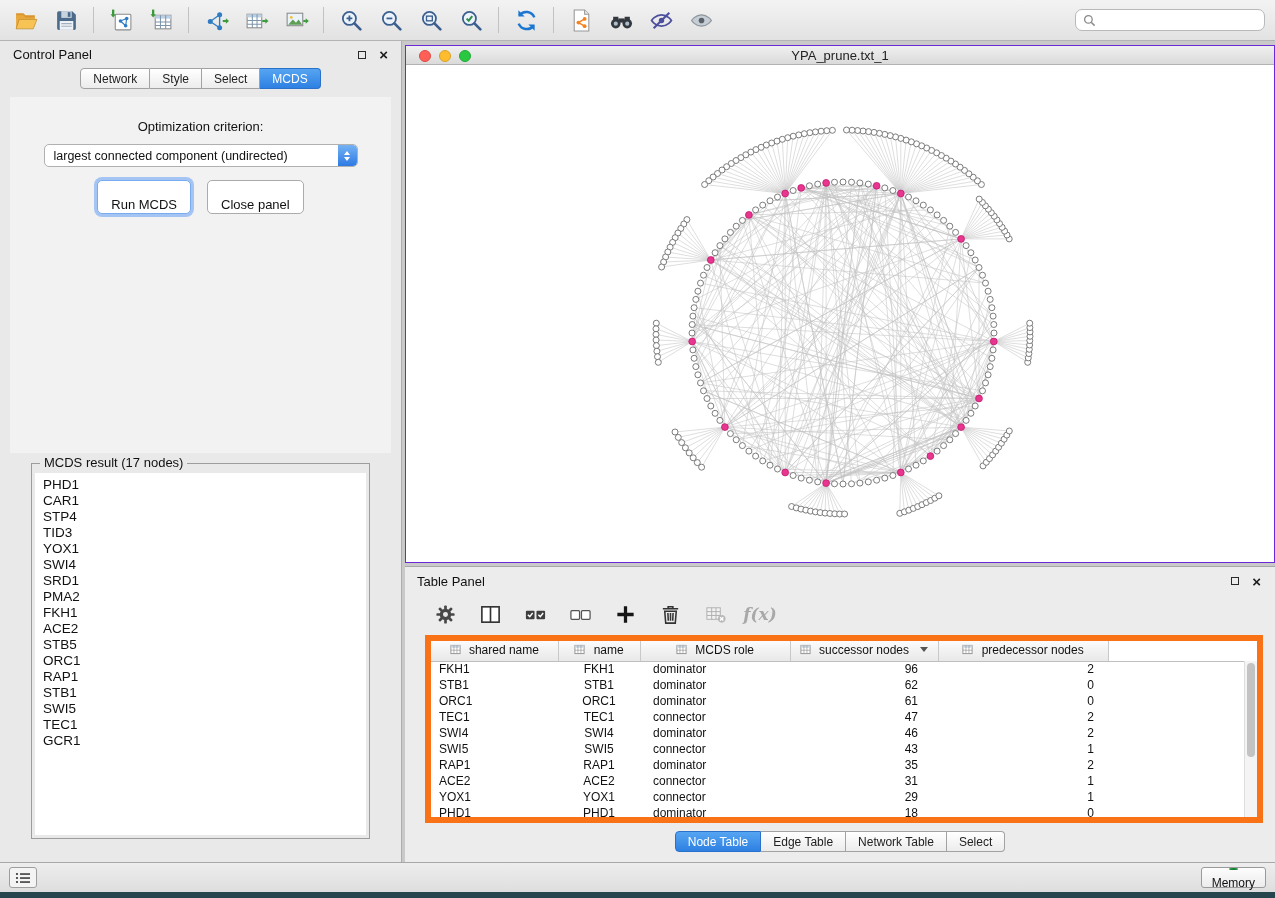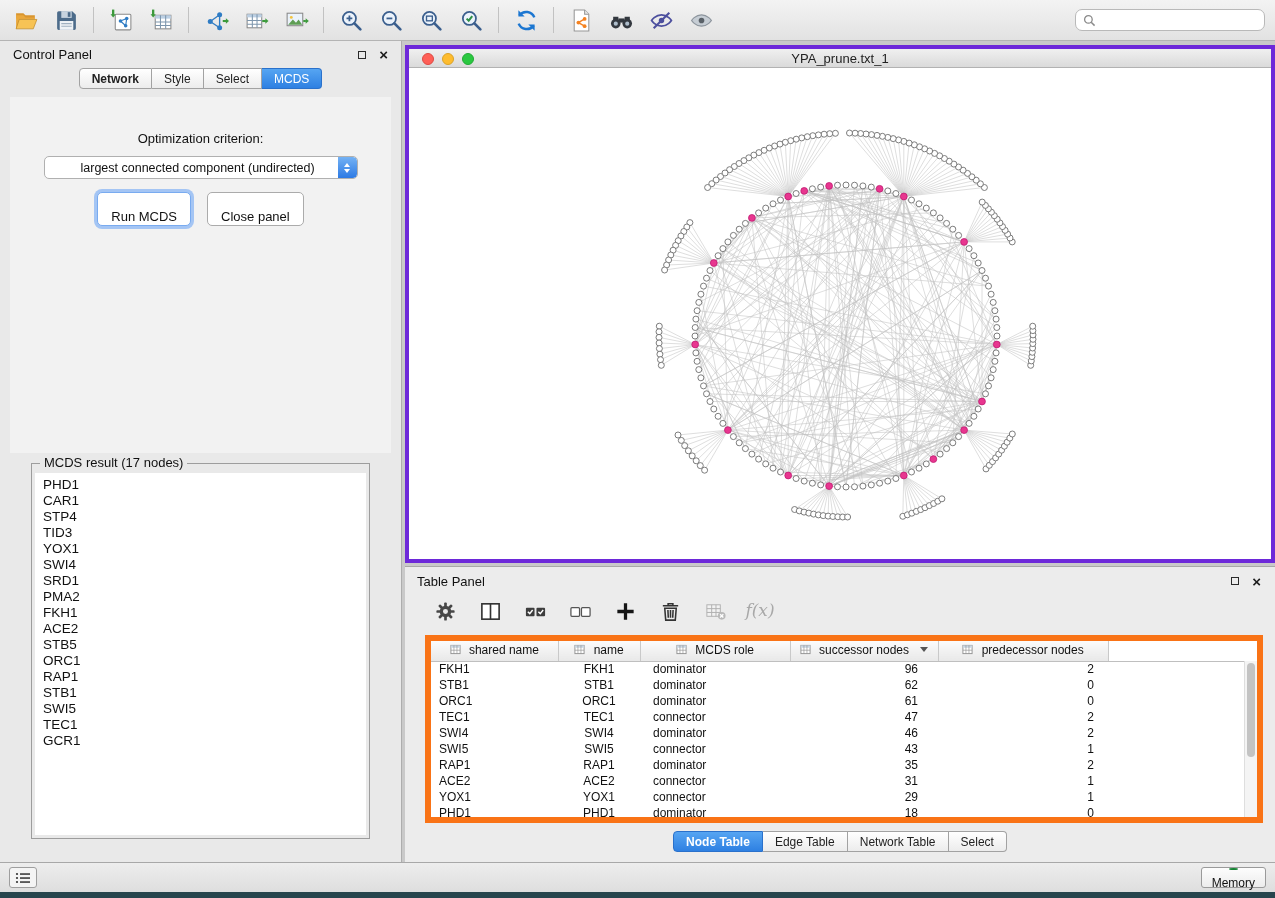--- a/index.html
+++ b/index.html
@@ -21,60 +21,60 @@
 
   
   .control-panel { width:402px; flex:none; background:#e9e9e9; display:flex; flex-direction:column; border-right:1px solid #adadad; }
   .panel-header { height:27px; flex:none; display:flex; align-items:center; padding:0 13px; font-size:13px; color:#111; }
   .panel-header .win-icons { margin-left:auto; display:flex; align-items:center; gap:13px; }
   .float-sq { width:8px; height:8px; border:1.4px solid #2a2a2a; display:inline-block; }
   .close-x { font-size:15px; font-weight:bold; color:#1c1c1c; line-height:1; }
   .seg { display:flex; justify-content:center; }
   .seg .tab { border:1px solid #a2a2a2; border-left:none; background:linear-gradient(#ffffff,#ececec);
               padding:2.5px 12px; font-size:12px; color:#222; font-family:inherit; }
-  .seg .tab:first-child { border-left:1px solid #a2a2a2; border-radius:4px 0 0 4px;font-weight:bold; }
+  .seg .tab:first-child { border-left:1px solid #a2a2a2; border-radius:4px 0 0 4px; }
   .seg .tab:last-child { border-radius:0 4px 4px 0; }
   .seg .tab.active { background:linear-gradient(#56a5f2,#2e80e2); color:#fff; border-color:#2a71cb; }
   .content-card { margin:8px 10px 0; height:356px; flex:none; background:#f2f2f2; }
-  .opt-label { text-align:center; font-size:13px; margin-top:34px; color:#111; }
+  .opt-label { text-align:center; font-size:13px; margin-top:22px; color:#111; }
   .dropdown { margin:10px auto 0; width:314px; height:23px; background:#fff; border:1px solid #b0b0b0;
               border-radius:5px; display:flex; align-items:center; overflow:hidden; }
-  .dd-text { flex:1; font-size:12.5px; color:#111; white-space:nowrap;margin-left:36px; }
+  .dd-text { flex:1; font-size:12.5px; padding-left:9px; color:#111; white-space:nowrap; }
   .dd-stepper { width:19px; height:100%; background:linear-gradient(#74b2f4,#2d7ae4); display:flex; flex-direction:column;
                 align-items:center; justify-content:center; gap:2px; border-radius:0 4px 4px 0; }
   .chev-up { width:0; height:0; border-left:3.5px solid transparent; border-right:3.5px solid transparent; border-bottom:4.5px solid #fff; }
   .chev-dn { width:0; height:0; border-left:3.5px solid transparent; border-right:3.5px solid transparent; border-top:4.5px solid #fff; }
   .btn-row { margin-top:13px; display:flex; justify-content:center; gap:16px; }
   .mac-btn { font-family:inherit; font-size:13px; color:#111; background:#fff; border:1px solid #ababab;
              border-radius:5px; padding:16px 13px; height:23px; }
   .mac-btn.focused { box-shadow:0 0 0 3px rgba(100,160,245,0.55); border-color:#79abf0; }
   .result-box { position:relative; flex:1; margin:10px 31px 23px; border:1px solid #9d9d9d; padding:9px 3px 3px;
                 display:flex; flex-direction:column; min-height:0; }
   .result-legend { position:absolute; top:-9px; left:8px; background:#e9e9e9; padding:0 4px; font-size:13px; color:#111; }
   .result-list { flex:1; background:#fff; overflow:hidden; padding:4px 0 0 8px; }
   .result-item { font-size:13.5px; line-height:16px; color:#111; }
 
   
   .right-area { flex:1; display:flex; flex-direction:column; padding-top:4px; row-gap:3px; min-width:0; }
-  .network-frame { height:518px; flex:none; border:4px solid #6d28d9; display:flex; flex-direction:column; background:#fff; }
+  .network-frame { height:518px; flex:none; border:1px solid #6d28d9; display:flex; flex-direction:column; background:#fff; }
   .net-titlebar { height:19px; flex:none; position:relative; background:linear-gradient(#f0f0f0,#dadada);
                   border-bottom:1px solid #b2b2b2; display:flex; align-items:center; justify-content:center; }
   .tlights { position:absolute; left:13px; top:3.5px; display:flex; gap:8px; }
   .tl { width:12px; height:12px; border-radius:50%; }
   .tl.red { background:#ff5f57; border:0.5px solid #dd4a43; }
   .tl.yellow { background:#febc2e; border:0.5px solid #dba327; }
   .tl.green { background:#2ac840; border:0.5px solid #23a935; }
   .net-title { font-size:13px; color:#222; }
   .net-canvas { flex:1; background:#fff; overflow:hidden; }
 
   
   .table-panel { flex:1; background:#ececec; display:flex; flex-direction:column; border-top:1px solid #a8a8a8; min-height:0; }
   .table-panel .panel-header { padding:0 14px 0 12px; height:28px; }
   .table-toolbar { height:38px; flex:none; display:flex; align-items:center; padding-left:26px; gap:17px; }
-  .ttbtn { border:none; background:none; display:flex; justify-content:center; width:28px; height:28px; }
+  .ttbtn { border:none; background:none; display:flex; align-items:center; justify-content:center; width:28px; height:28px;font-weight:bold; }
   .tic { width:23px; height:23px; }
   .fx { font-family:"DejaVu Serif",serif; font-style:italic; font-size:17px; color:#a8a8a8; }
   .table-wrap { margin:2px 12px 0 20px; height:188px; flex:none; background:#fff; position:relative; border:6px solid #f97316; }
   table { width:100%; border-collapse:collapse; table-layout:fixed; }
   thead th { height:20px; font-weight:normal; font-size:12px; color:#111; text-align:center;
              background:linear-gradient(#fbfbfb,#e8e8e8); border-right:1px solid #c9c9c9; border-bottom:1px solid #bfbfbf;
              position:relative; white-space:nowrap; overflow:hidden; }
   thead th.filler { background:#fff; border-right:none; }
   .hicon { display:inline-block; vertical-align:-1px; margin-right:5px; }
   .sort-caret { display:inline-block; width:0; height:0; border-left:4px solid transparent; border-right:4px solid transparent;

